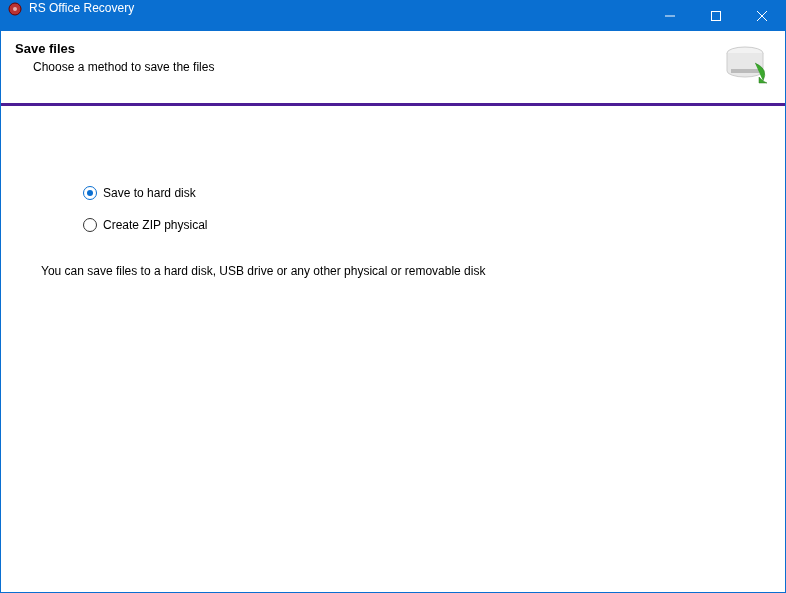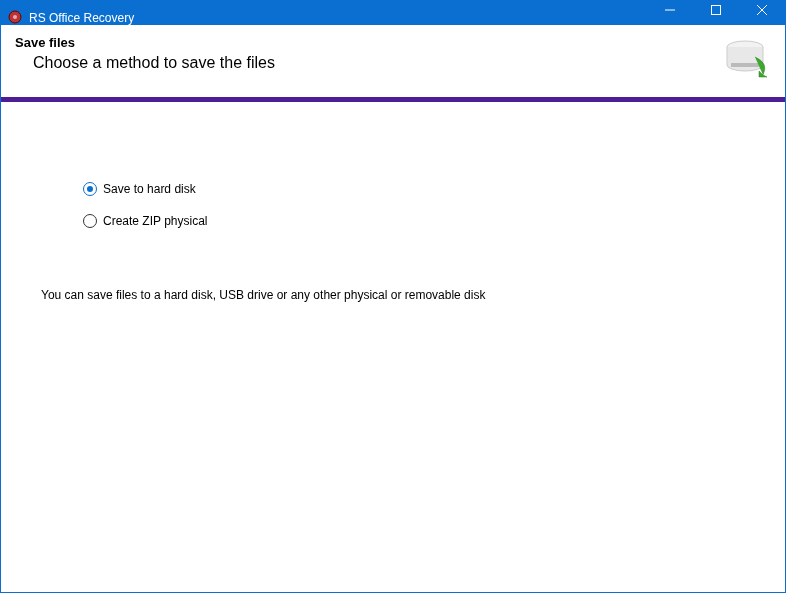--- a/index.html
+++ b/index.html
@@ -8,51 +8,51 @@
     font-family: "Segoe UI", Tahoma, sans-serif;
     font-size: 12px;
     background: #fff;
     width: 786px;
     height: 593px;
     overflow: hidden;
     border: 1px solid #0a6fd1;
   }
   
   .titlebar {
-    height: 24px;
+    height: 30px;
     background: #0a6fd1;
     color: #fff;
     display: flex;
-    align-items: flex-end;
+    align-items: flex-start;
     padding-left: 6px;
     user-select: none;
   }
   .titlebar .app-icon {
     width: 16px; height: 16px;
     margin-right: 6px;
     display: inline-flex; align-items: center; justify-content: center;
   }
   .titlebar .title-text { font-size: 12px; flex: 0 0 auto; }
   .titlebar .spacer { flex: 1; }
   .win-btn {
     width: 46px; height: 30px;
     display: flex; align-items: center; justify-content: center;
     color: #fff;
   }
   
   .header {
     padding: 10px 14px 14px 14px;
-    border-bottom: 5px solid #4c1d95;
+    border-bottom: 3px solid #4c1d95;
     display: flex;
     align-items: flex-start;
     background: #fff;
   }
   .header-text { flex: 1; }
   .header-title { font-size: 13px; font-weight: 700; color: #000; }
-  .header-sub { font-size: 16px; color: #000; margin: 4px 0 0 18px; }
+  .header-sub { font-size: 12px; color: #000; margin: 4px 0 0 18px; }
   .header-icon {
     width: 48px; height: 48px;
     position: relative;
   }
   
   .content {
     padding: 0 20px;
     height: calc(100% - 30px - 60px - 46px);
     position: relative;
     background: #fff;
@@ -79,21 +79,21 @@
   .radio.selected::after {
     content: "";
     position: absolute;
     top: 2.5px; left: 2.5px;
     width: 6px; height: 6px;
     background: #0a6fd1;
     border-radius: 50%;
   }
   .radio-label { font-size: 12px; color: #000; }
   .desc {
-    margin-top: 60px;
+    margin-top: 32px;
     margin-left: 20px;
     font-size: 12px;
     color: #000;
   }
 </style>
 </head>
 <body>
 
 <div class="titlebar">
   <span class="app-icon">

